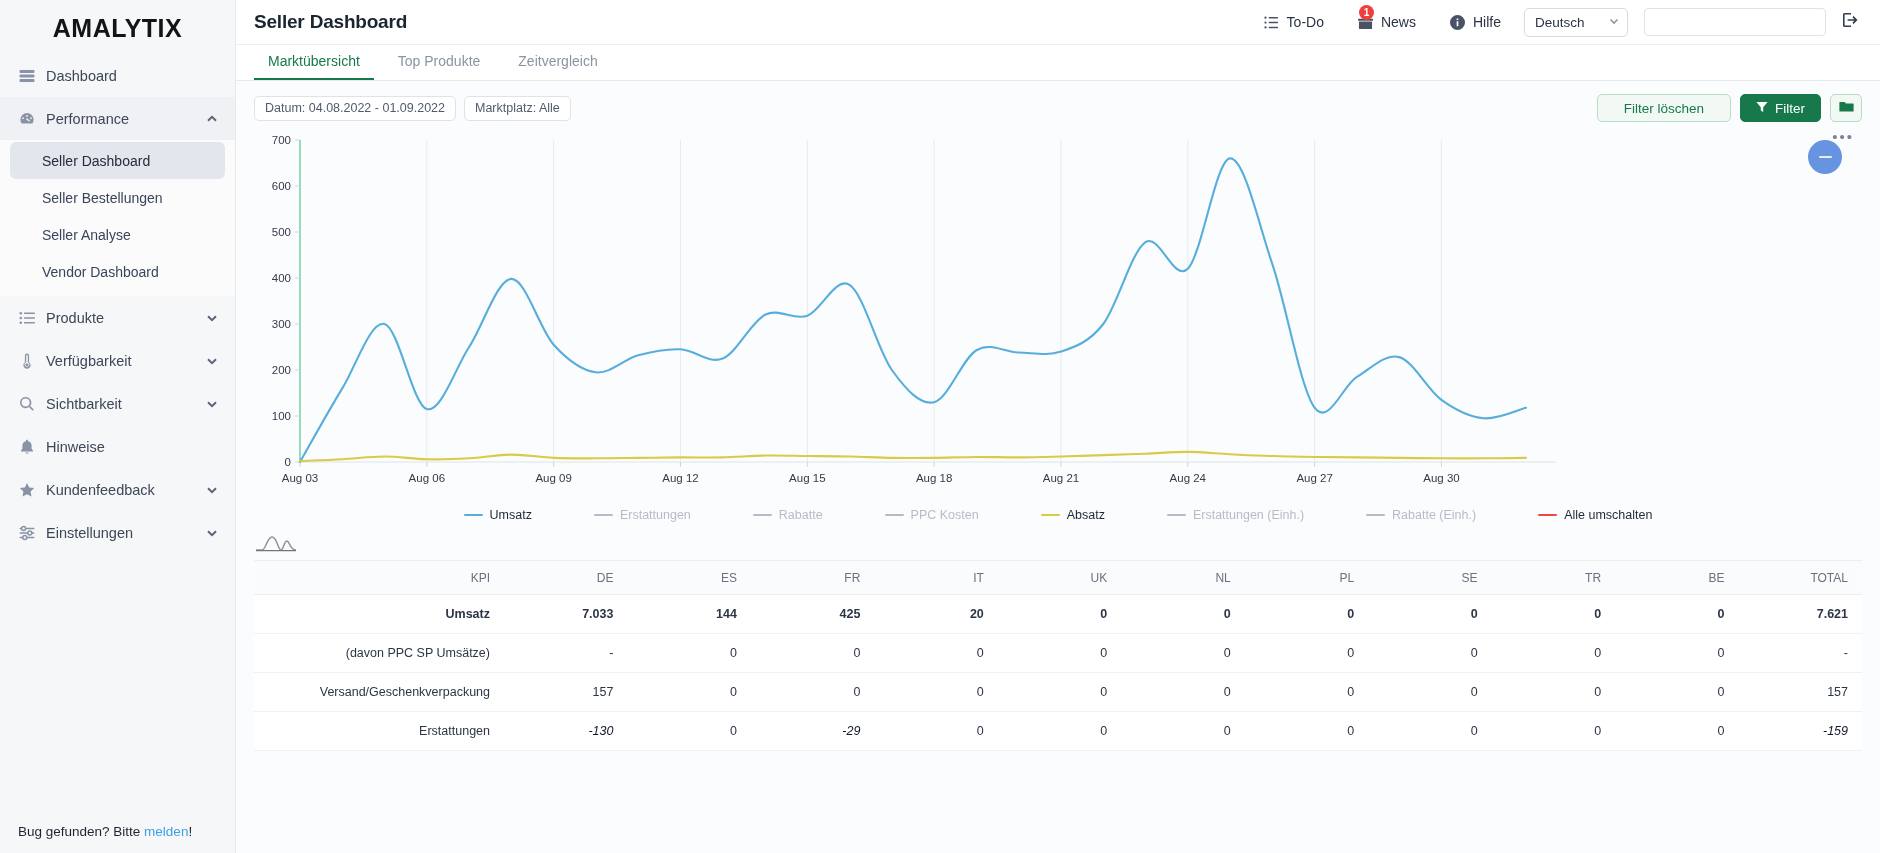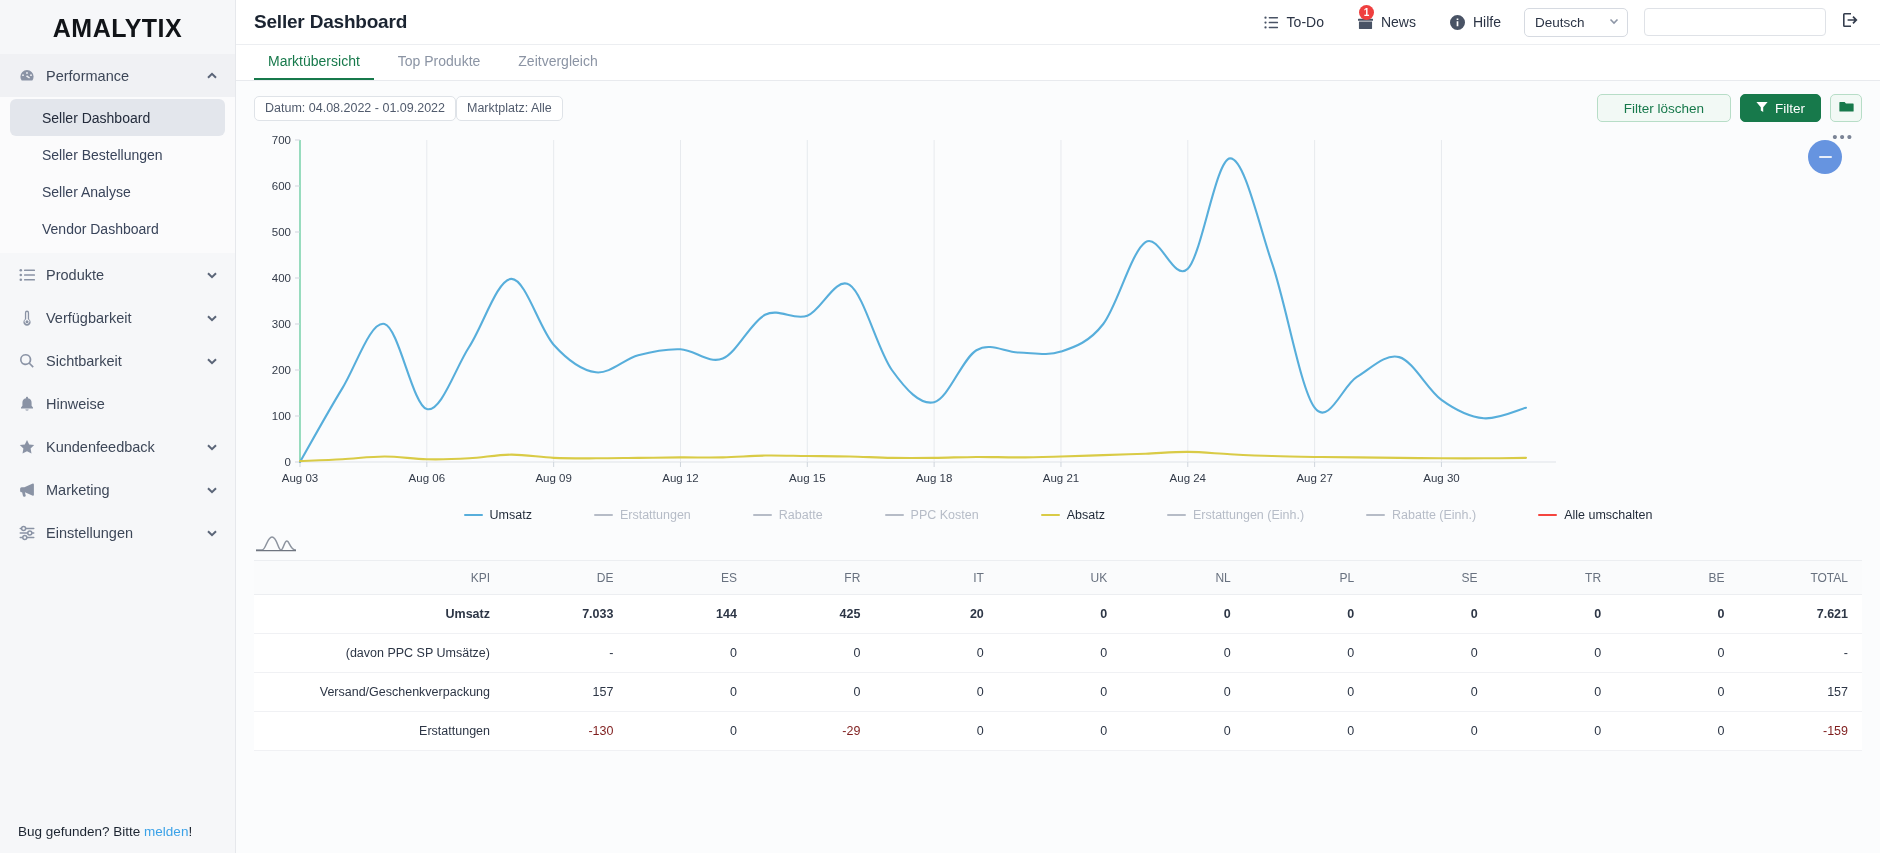--- a/index.html
+++ b/index.html
@@ -91,21 +91,21 @@
   }
   .tab {
     font-size: 14px; color: #8b94a4; padding: 0 14px 9px 14px; cursor: pointer;
     border-bottom: 2.5px solid transparent; margin-right: 10px;
   }
   .tab.active { color: #17794b; border-bottom-color: #17794b; font-weight: 500; }
 
   
   .content { flex: 1; overflow: hidden; position: relative; background:#fbfcfd;}
   .filterbar {
-    display: flex; align-items: center; padding: 13px 18px 10px 18px; 
+    display: flex; align-items: center; padding: 13px 18px 10px 18px; gap: 8px;
   }
   .chip {
     border: 1px solid #dfe3e8; background: #fff; border-radius: 5px; height: 25px;
     padding: 0 10px; font-size: 12.5px; color: #515b6d; display: flex; align-items: center;
     cursor: pointer;
   }
   .fb-right { margin-left: auto; display: flex; align-items: center; gap: 9px; }
   .btn-outline {
     height: 28px; padding: 0 26px; border: 1px solid #b7ddc7; border-radius: 5px;
     background: #f2f9f5; color: #17794b; font-size: 13.5px; display: flex;
@@ -156,33 +156,43 @@
   thead th {
     font-size: 12px; font-weight: 400; color: #68717f; text-align: right;
     padding: 10px 14px 9px 6px; background: #fafbfc; border-bottom: 1px solid #eceef1;
     border-top: 1px solid #eceef1;
   }
   tbody td {
     font-size: 12.5px; text-align: right; padding: 12px 14px 12px 6px;
     border-bottom: 1px solid #f0f1f4; color: #2d3646; background: #fff;
   }
   tbody tr.bold td { font-weight: 700; }
-  td.neg, td.neg-total { color: #7f1d1d; }
+  td.neg, td.neg-total { color: #0f172a; font-style: italic; }
   .col-kpi { width: 250px; }
 </style>
 </head>
 <body>
 
 <div class="app">
 
   <aside class="sidebar">
     <div class="brand">
       <span class="brand-text">AMALYTIX</span>
     </div>
     <nav class="nav" id="nav-root">
+        <div class="nav-item">
+          <span class="nav-ico">
+            <svg viewBox="0 0 16 16">
+              <rect x="0.5" y="2" width="15" height="3" rx="1"></rect>
+              <rect x="0.5" y="6.5" width="15" height="3" rx="1"></rect>
+              <rect x="0.5" y="11" width="15" height="3" rx="1"></rect>
+            </svg>
+          </span>
+          <span class="nav-label">Dashboard</span>
+        </div>
         <div class="nav-item active-parent">
           <span class="nav-ico">
             <svg viewBox="0 0 16 16">
               <path d="M8 2a6.6 6.6 0 0 0-6.6 6.6c0 1.5.5 2.9 1.3 4h10.6a7 7 0 0 0 1.3-4A6.6 6.6 0 0 0 8 2zm0 2.1a.9.9 0 1 1 0 1.8.9.9 0 0 1 0-1.8zM4 6.3a.9.9 0 1 1 0 1.8.9.9 0 0 1 0-1.8zm8 0a.9.9 0 1 1 0 1.8.9.9 0 0 1 0-1.8zM8 7.2l3 2.2-.8 1.1L7 8.6z"></path>
             </svg>
           </span>
           <span class="nav-label">Performance</span>
           <span class="chev"><svg viewBox="0 0 14 14">
               <polyline points="3,8.8 7,4.8 11,8.8"></polyline>
             </svg></span>
@@ -248,31 +258,20 @@
           </span>
           <span class="nav-label">Hinweise</span>
         </div>
         <div class="nav-item">
           <span class="nav-ico">
             <svg viewBox="0 0 16 16">
               <path d="M8 .9l2.2 4.5 5 .7-3.6 3.5.9 5-4.5-2.4-4.5 2.4.9-5L.8 6.1l5-.7z"></path>
             </svg>
           </span>
           <span class="nav-label">Kundenfeedback</span>
-          <span class="chev"><svg viewBox="0 0 14 14">
-              <polyline points="3,5.2 7,9.2 11,5.2"></polyline>
-            </svg></span>
-        </div>
-        <div class="nav-item">
-          <span class="nav-ico">
-            <svg viewBox="0 0 16 16">
-              <path d="M13.8 1.6L5.4 5.3H2.6a1.5 1.5 0 0 0-1.5 1.5v2a1.5 1.5 0 0 0 1.5 1.5h.5l.9 3.6c.1.5.5.8 1 .8h.8c.6 0 1.1-.6.9-1.2l-.8-3.2 7.9 3.5c.5.2 1.1-.2 1.1-.8V2.4c0-.6-.6-1-1.1-.8z"></path>
-            </svg>
-          </span>
-          <span class="nav-label">Marketing</span>
           <span class="chev"><svg viewBox="0 0 14 14">
               <polyline points="3,5.2 7,9.2 11,5.2"></polyline>
             </svg></span>
         </div>
         <div class="nav-item">
           <span class="nav-ico">
             <svg viewBox="0 0 16 16">
               <rect x="0.5" y="2.8" width="15" height="1.5" rx=".7"></rect>
               <rect x="0.5" y="7.3" width="15" height="1.5" rx=".7"></rect>
               <rect x="0.5" y="11.8" width="15" height="1.5" rx=".7"></rect>

